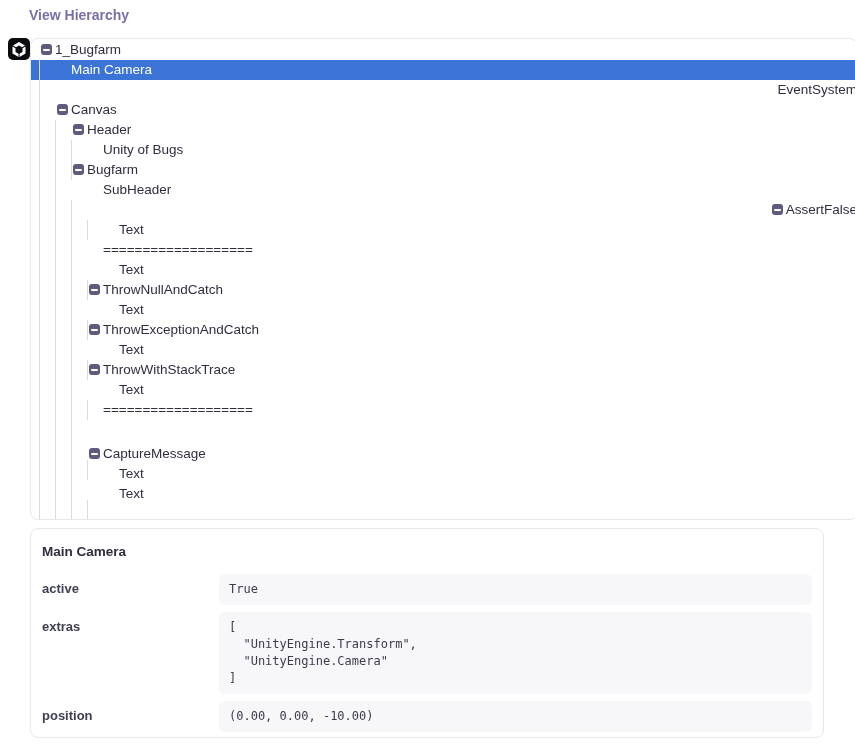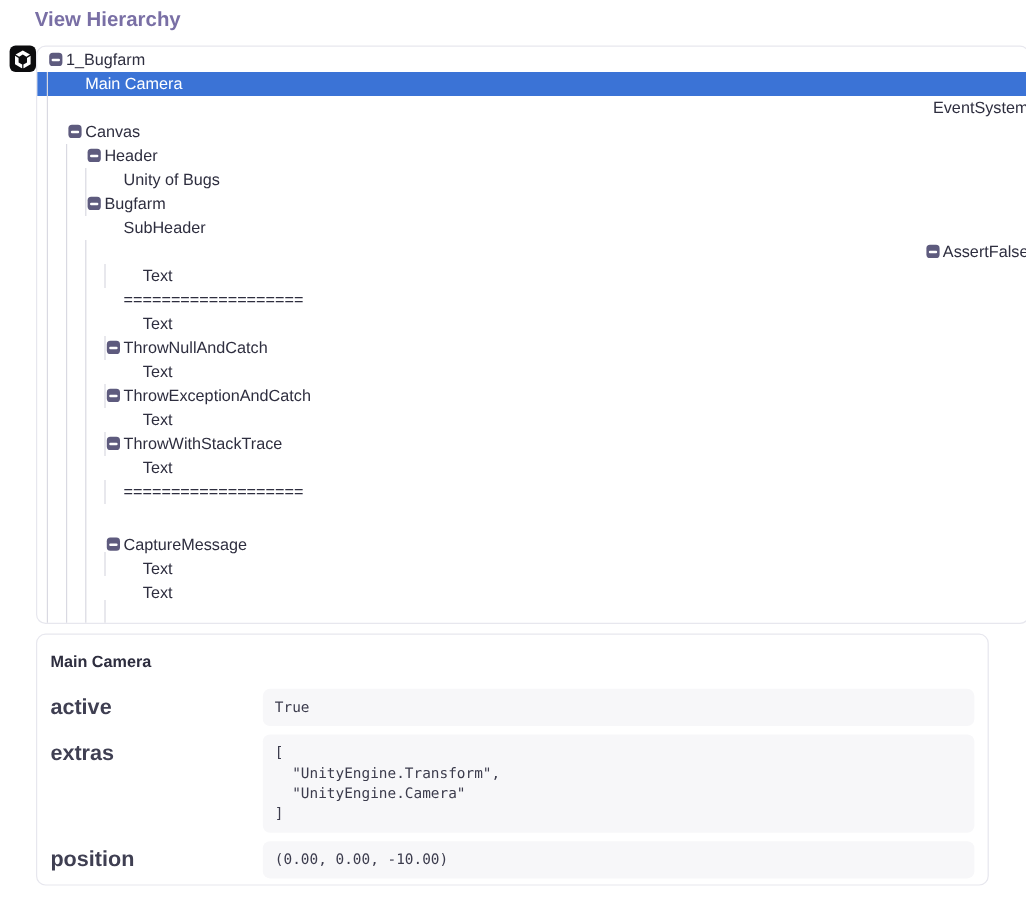--- a/index.html
+++ b/index.html
@@ -15,21 +15,21 @@
     --badge:#0c0c0e;
   }
   html,body{margin:0;padding:0;}
   body{
     width:855px;height:750px;position:relative;background:#ffffff;
     font-family:"Liberation Sans",sans-serif;color:var(--text);
     overflow:hidden;
   }
   .page-title{
     position:absolute;left:29px;top:7px;
-    font-size:17px;font-weight:600;color:var(--accent-title);
+    font-size:14px;font-weight:600;color:var(--accent-title);
   }
   .unity-badge{
     position:absolute;left:8px;top:38px;width:22px;height:22px;
     background:var(--badge);border-radius:5px;
     display:flex;align-items:center;justify-content:center;
   }
   .unity-badge svg{width:16px;height:16px;display:block;}
   .tree-panel{
     position:absolute;left:30px;top:38px;width:828px;height:482px;
     border:1px solid var(--border);border-radius:8px;background:#fff;
@@ -55,21 +55,21 @@
     border:1px solid var(--border);border-radius:8px;background:#fff;
     box-sizing:border-box;overflow:hidden;
   }
   .detail-title{
     padding:15px 0 0 11px;font-size:13.5px;font-weight:700;color:var(--text);
     height:17px;
   }
   .detail-rows{margin-top:13px;}
   .detail-row{display:flex;align-items:flex-start;padding:0 11px;margin-bottom:7px;}
   .detail-label{
-    flex:0 0 177px;font-size:18px;font-weight:700;color:var(--label);
+    flex:0 0 177px;font-size:13px;font-weight:700;color:var(--label);
     padding-top:7px;line-height:16px;
   }
   .detail-value{
     flex:1;background:var(--box);border-radius:6px;padding:7px 10px;
     font-family:"DejaVu Sans Mono",monospace;font-size:12px;line-height:17px;
     color:var(--mono-text);white-space:pre;box-sizing:border-box;min-height:30px;
   }
 </style>
 </head>
 <body>

